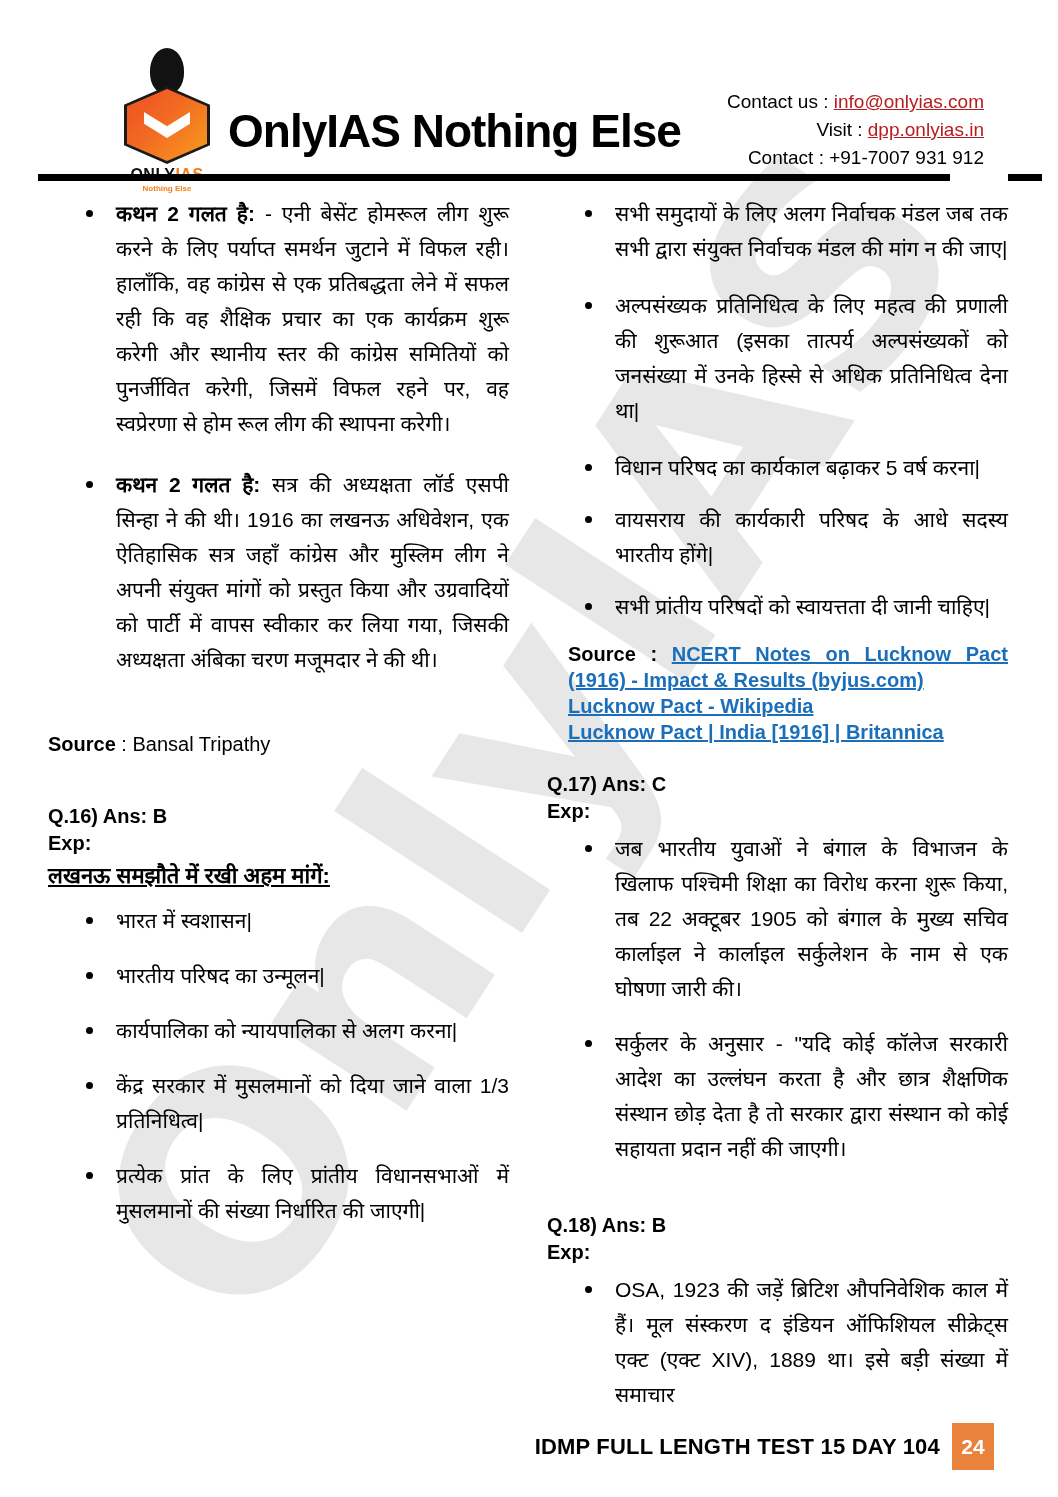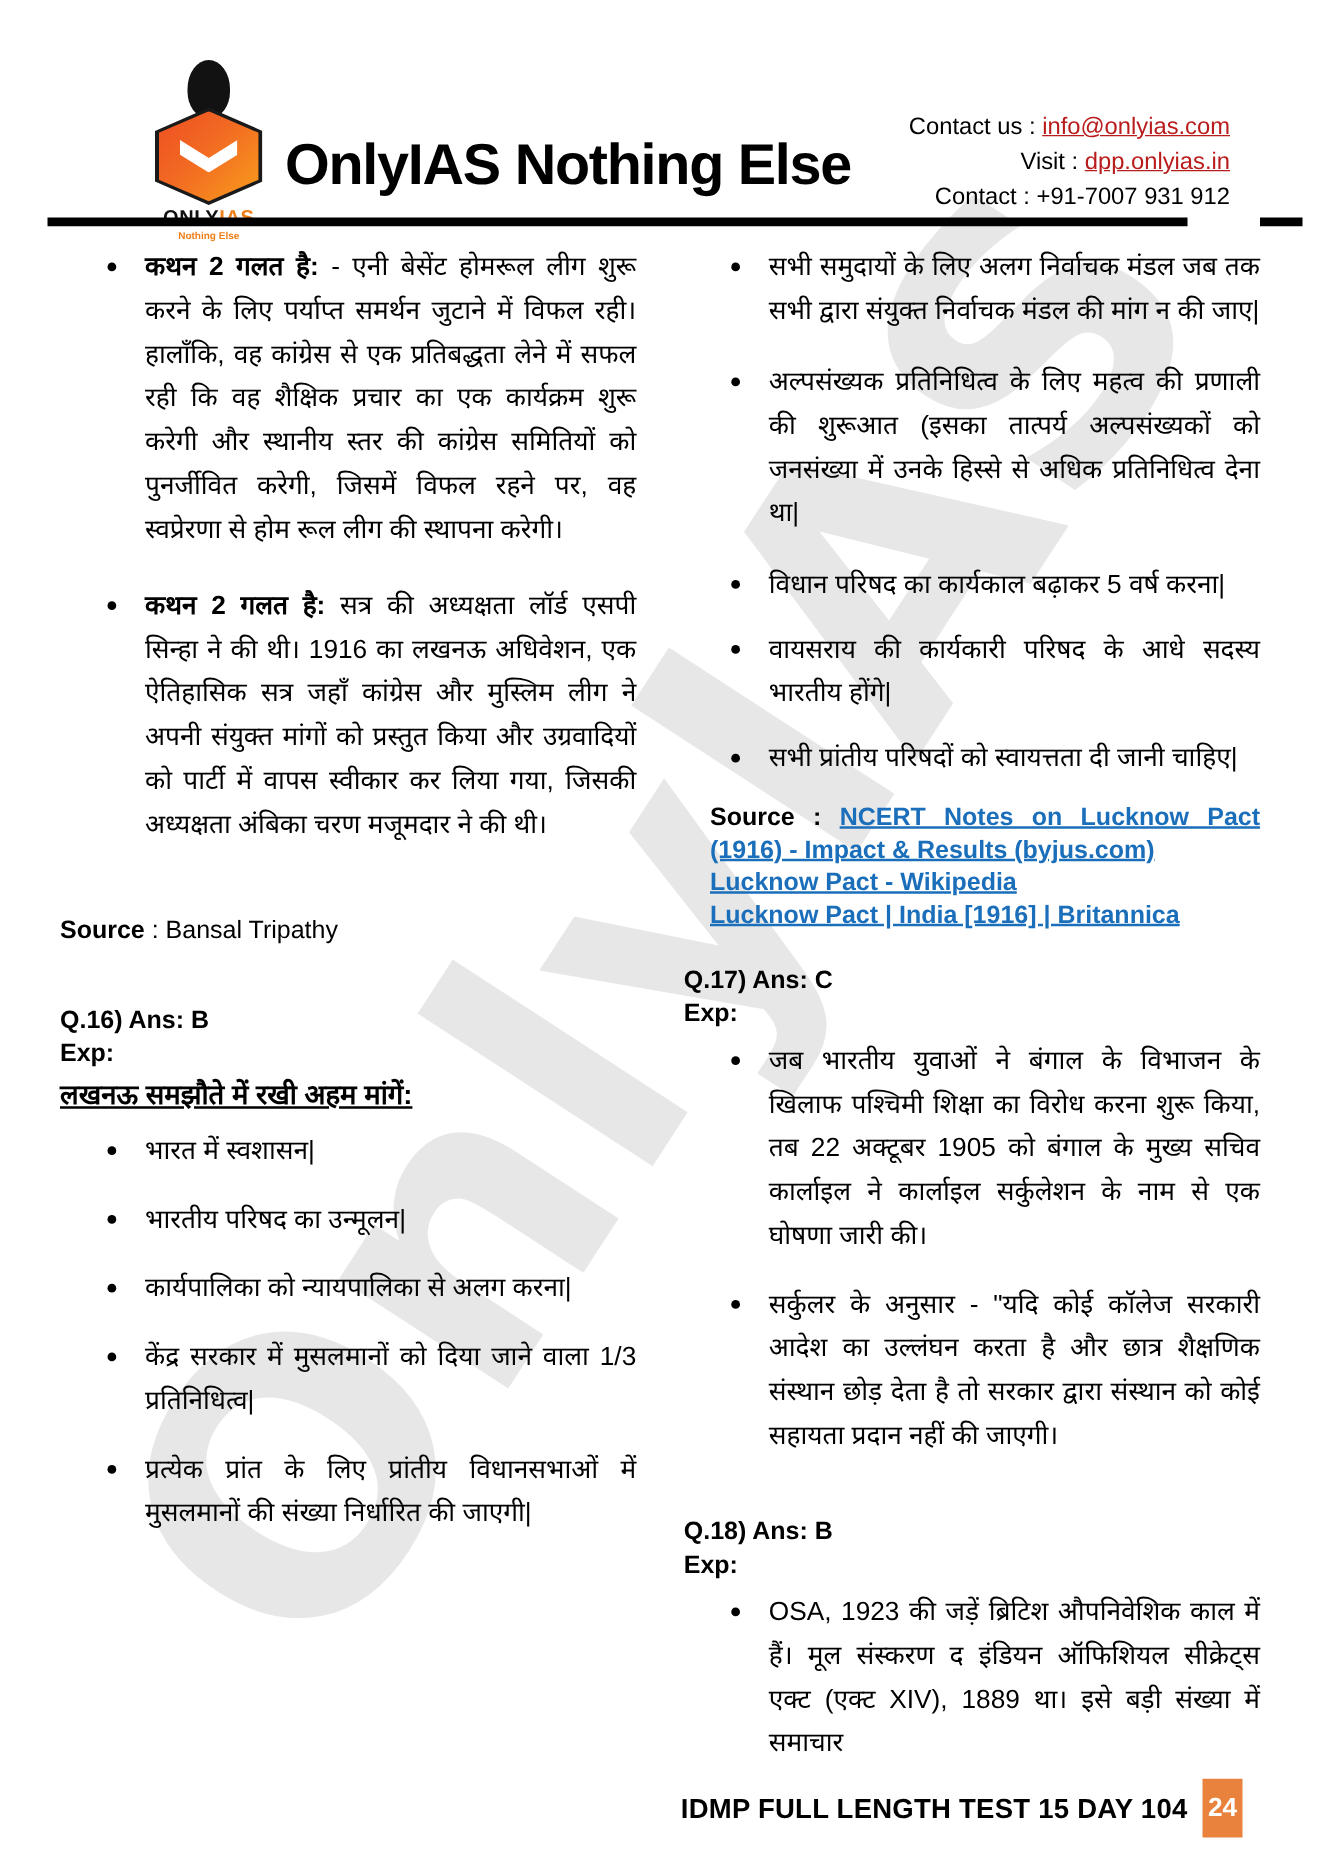--- a/index.html
+++ b/index.html
@@ -59,21 +59,21 @@
   .gap-md { margin-top:46px; }
   .gap-sm { margin-top:26px; }
 
   .src-links { font-size:20px; font-weight:bold; line-height:26px; margin-top:14px; text-align:justify;margin-left:21px; }
   .src-links a { color:#1b6fba; text-decoration:underline; display:inline; }
   .src-links a.blk { display:block; }
 
   
   .footer { position:absolute; right:64px; bottom:27px; display:flex; align-items:center; gap:12px; z-index:2; }
   .footer-label { font-size:22px; font-weight:bold; letter-spacing:.2px; }
-  .page-badge { width:32px; height:47px; background:#e8823c; color:#fff; display:flex;
+  .page-badge { width:42px; height:47px; background:#e8823c; color:#fff; display:flex;
     align-items:center; justify-content:center; font-size:21px; font-weight:bold; }
 </style>
 </head>
 <body>
 
 <div class="page">
 
   <div class="watermark">OnlyIAS</div>
 
   <div class="header">

